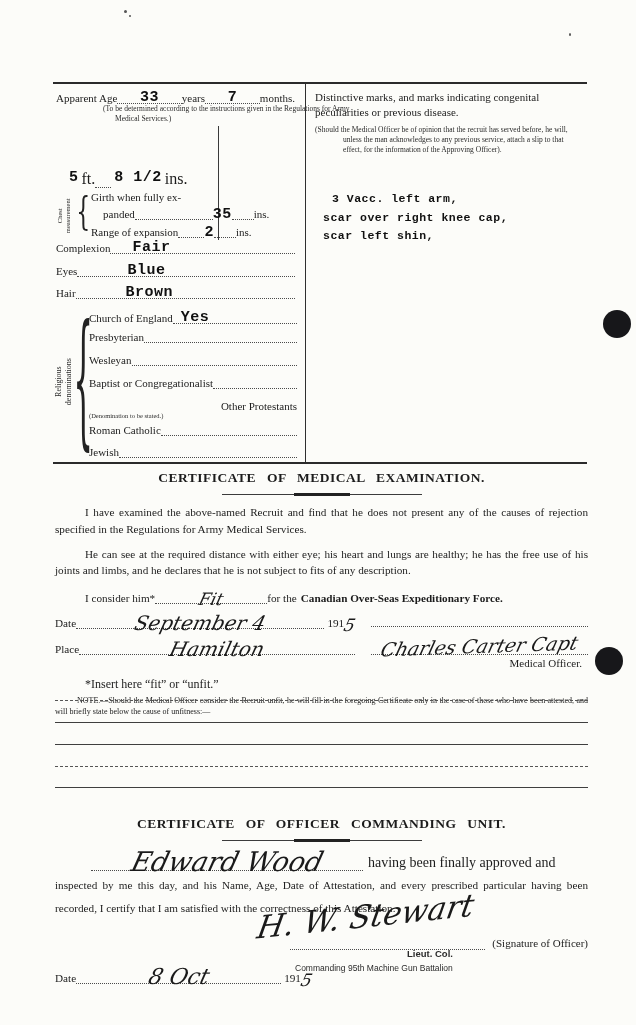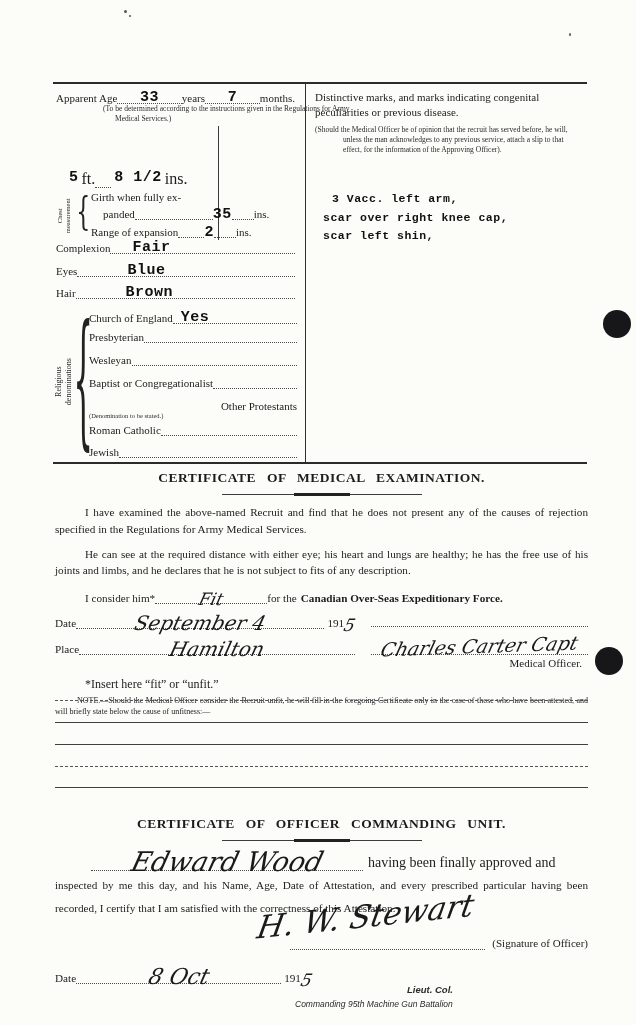--- a/index.html
+++ b/index.html
@@ -97,21 +97,21 @@
   .b1{top:700px;} .b2{top:722px;} .b3{top:744px;} .b4{top:766px;} .b5{top:787px;}
   
   .name-line{margin-top:4px;}
   .name-line .dots{flex:0 0 272px;margin-left:36px;}
   .aftname{font-size:14px;padding-left:5px;}
   .cbody{font-size:11.2px;line-height:2.0;text-align:justify;margin-top:3px;}
   .sig-area{position:relative;height:78px;margin-top:2px;}
   .stewart{position:absolute;left:202px;top:-18px;transform:rotate(-6deg) skewX(-16deg);white-space:nowrap;}
   .sigline2{position:absolute;left:235px;width:195px;top:28px;border-bottom:1px dotted #4b4b4b;}
   .sig-label{position:absolute;right:0;top:16px;font-size:11px;}
-  .stamp{position:absolute;font-family:"Liberation Sans",sans-serif;font-style:italic;color:#2b2b2b;margin-top:36px;}
+  .stamp{position:absolute;font-family:"Liberation Sans",sans-serif;color:#2b2b2b;}
   .rank{left:352px;top:27px;font-size:9.5px;font-weight:bold;}
   .unit{left:240px;top:42px;font-size:8.5px;}
   .cdate{position:absolute;left:0;top:42px;font-size:11.2px;}
   .cdate .dots{flex:0 0 205px;}
   
   .hole{position:absolute;width:28px;height:28px;border-radius:50%;background:#17171a;}
   .hole1{left:603px;top:310px;}
   .hole2{left:595px;top:647px;}
   .speck{position:absolute;background:#555;border-radius:50%;}
   .sp1{left:124px;top:10px;width:3px;height:3px;}

